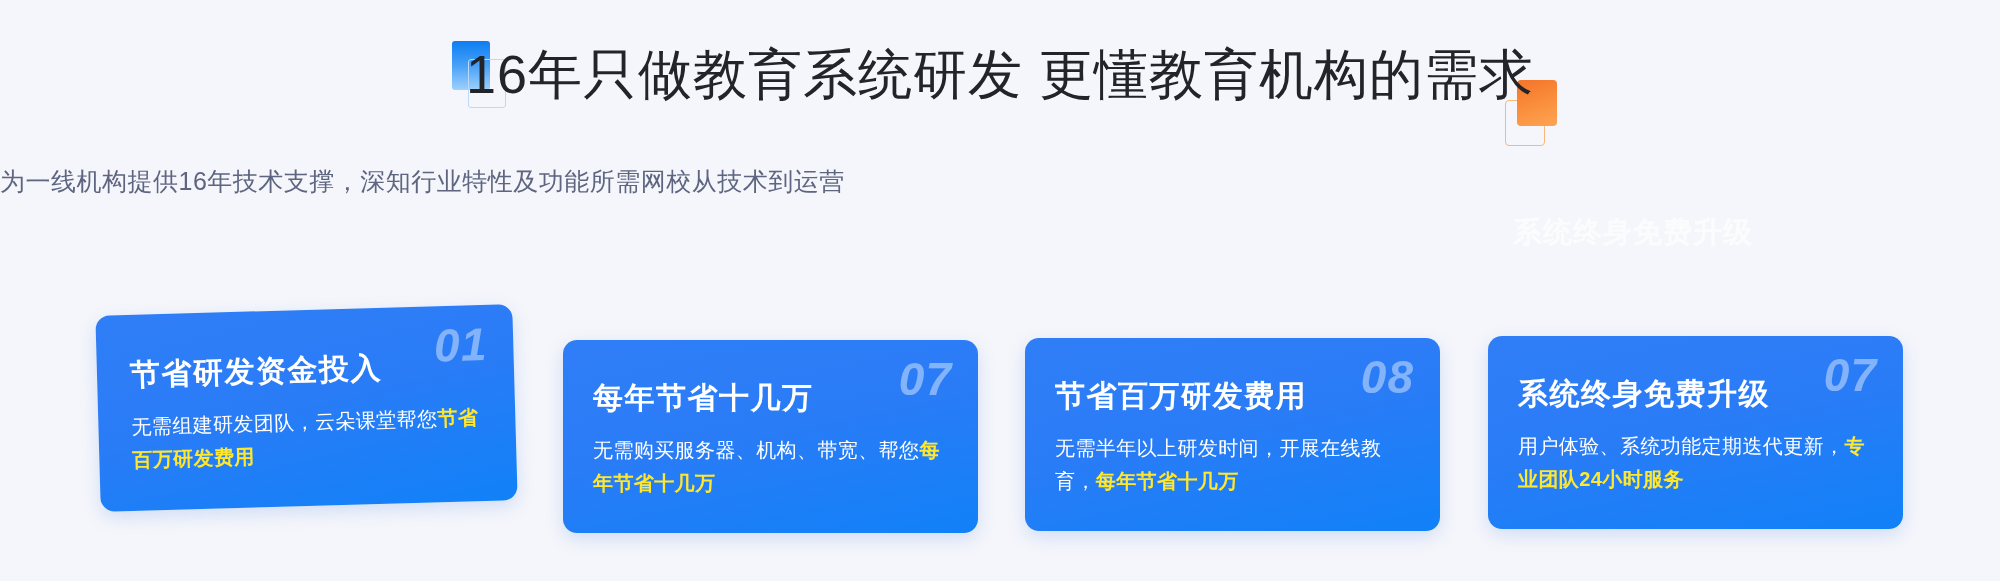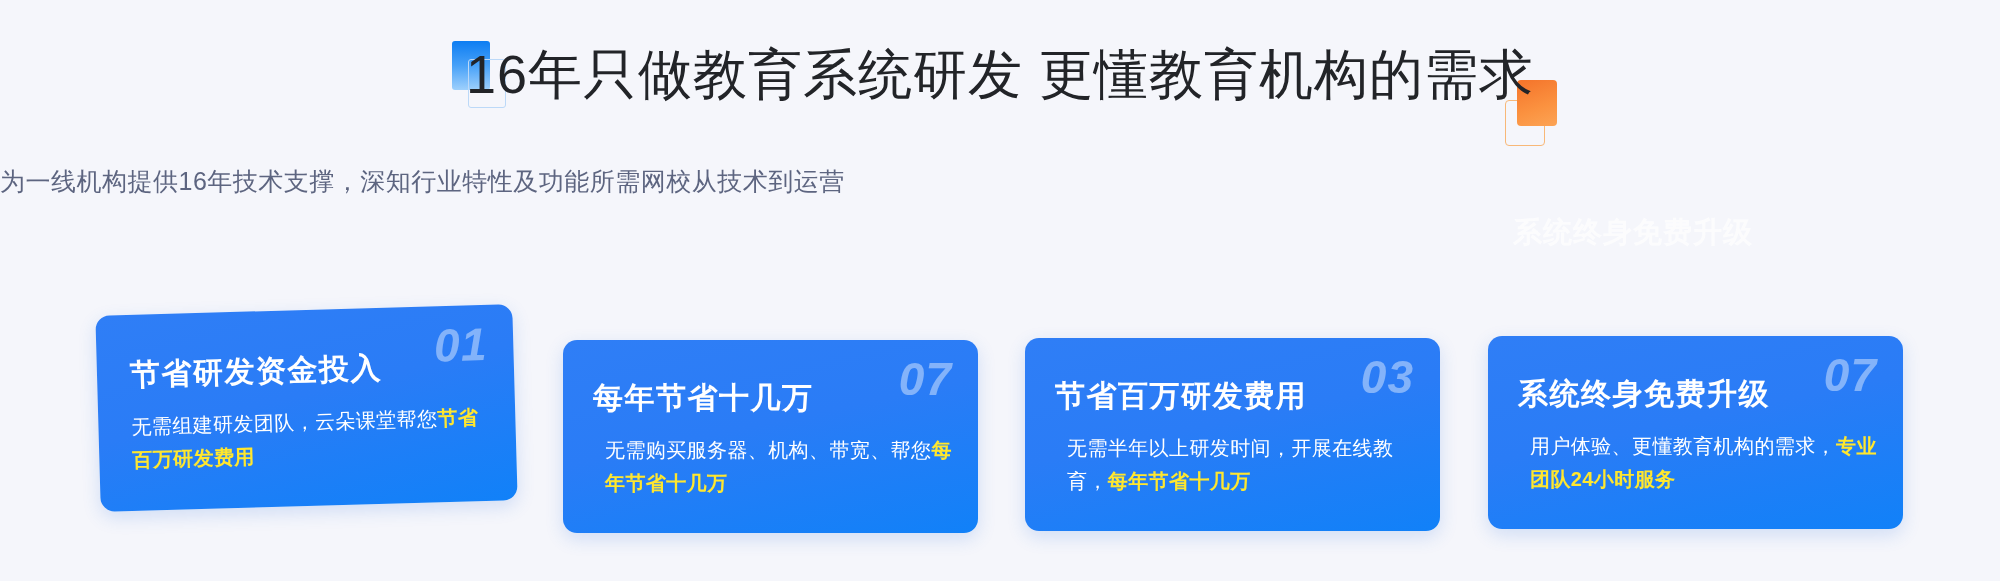--- a/index.html
+++ b/index.html
@@ -172,21 +172,21 @@
     font-weight: 700;
     color: #ffffff;
     letter-spacing: 1.5px;
     white-space: nowrap;
   }
 
   .card.c1 .card-title { left: 33px; top: 40px; }
 
   .card-body {
     position: absolute;
-    left: 42px;
+    left: 30px;
     top: 94px;
     width: 360px;
     font-size: 20px;
     line-height: 33px;
     color: #ffffff;
     letter-spacing: 0.4px;
   }
   .card.c1 .card-body { left: 33px; top: 96px; }
 
   .hl {
@@ -232,28 +232,28 @@
 
   <div class="card c2">
     <div class="card-num">07</div>
     <div class="card-title">每年节省十几万</div>
     <div class="card-body">
       <span>无需购买服务器、机构、带宽、帮您</span><span class="hl">每年节省十几万</span><span></span>
     </div>
   </div>
 
   <div class="card c3">
-    <div class="card-num">03</div>
+    <div class="card-num">08</div>
     <div class="card-title">节省百万研发费用</div>
     <div class="card-body">
       <span>无需半年以上研发时间，开展在线教育，</span><span class="hl">每年节省十几万</span><span></span>
     </div>
   </div>
 
   <div class="card c4">
     <div class="card-num">07</div>
     <div class="card-title">系统终身免费升级</div>
     <div class="card-body">
-      <span>用户体验、更懂教育机构的需求，</span><span class="hl">专业团队24小时服务</span><span></span>
+      <span>用户体验、系统功能定期迭代更新，</span><span class="hl">专业团队24小时服务</span><span></span>
     </div>
   </div>
 
 </div>
 
 </body></html>

